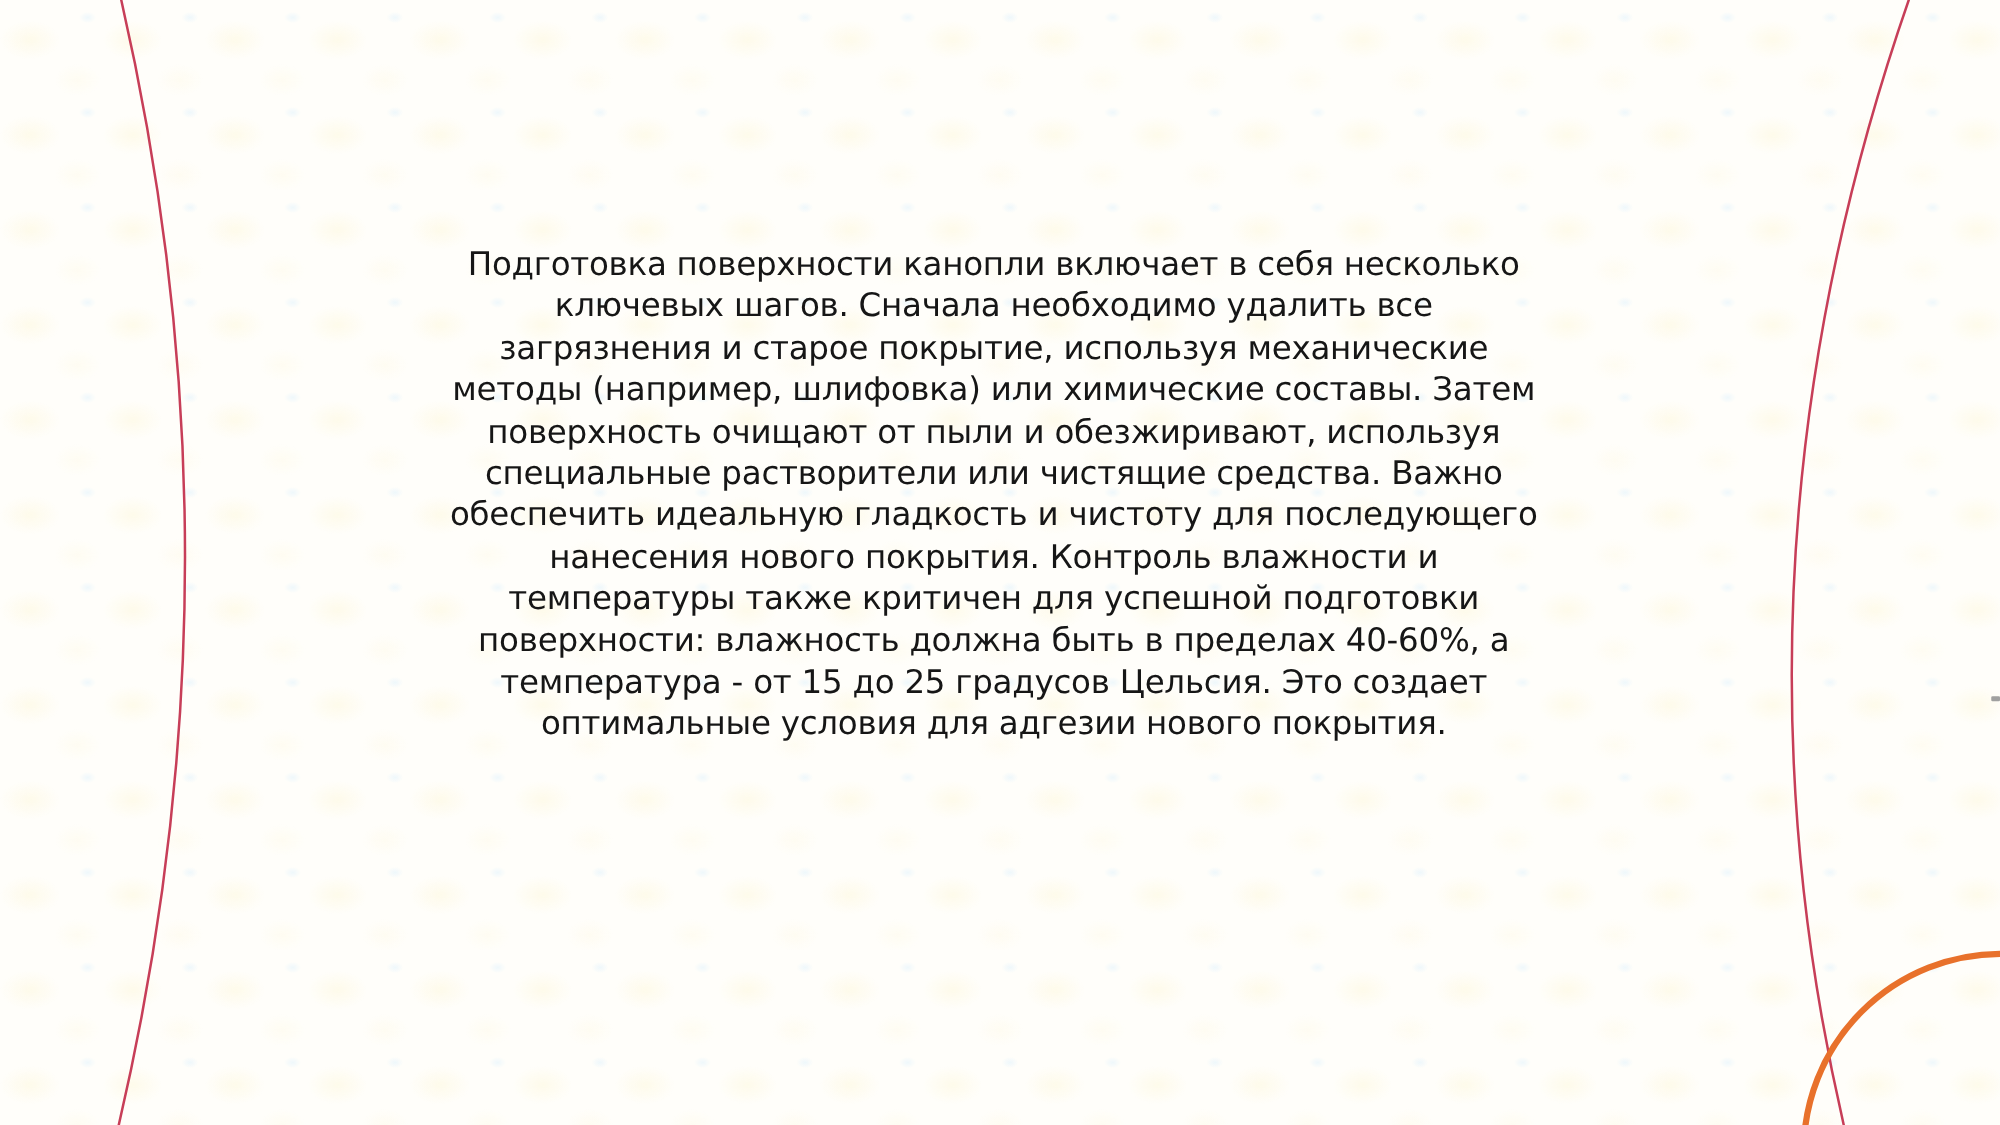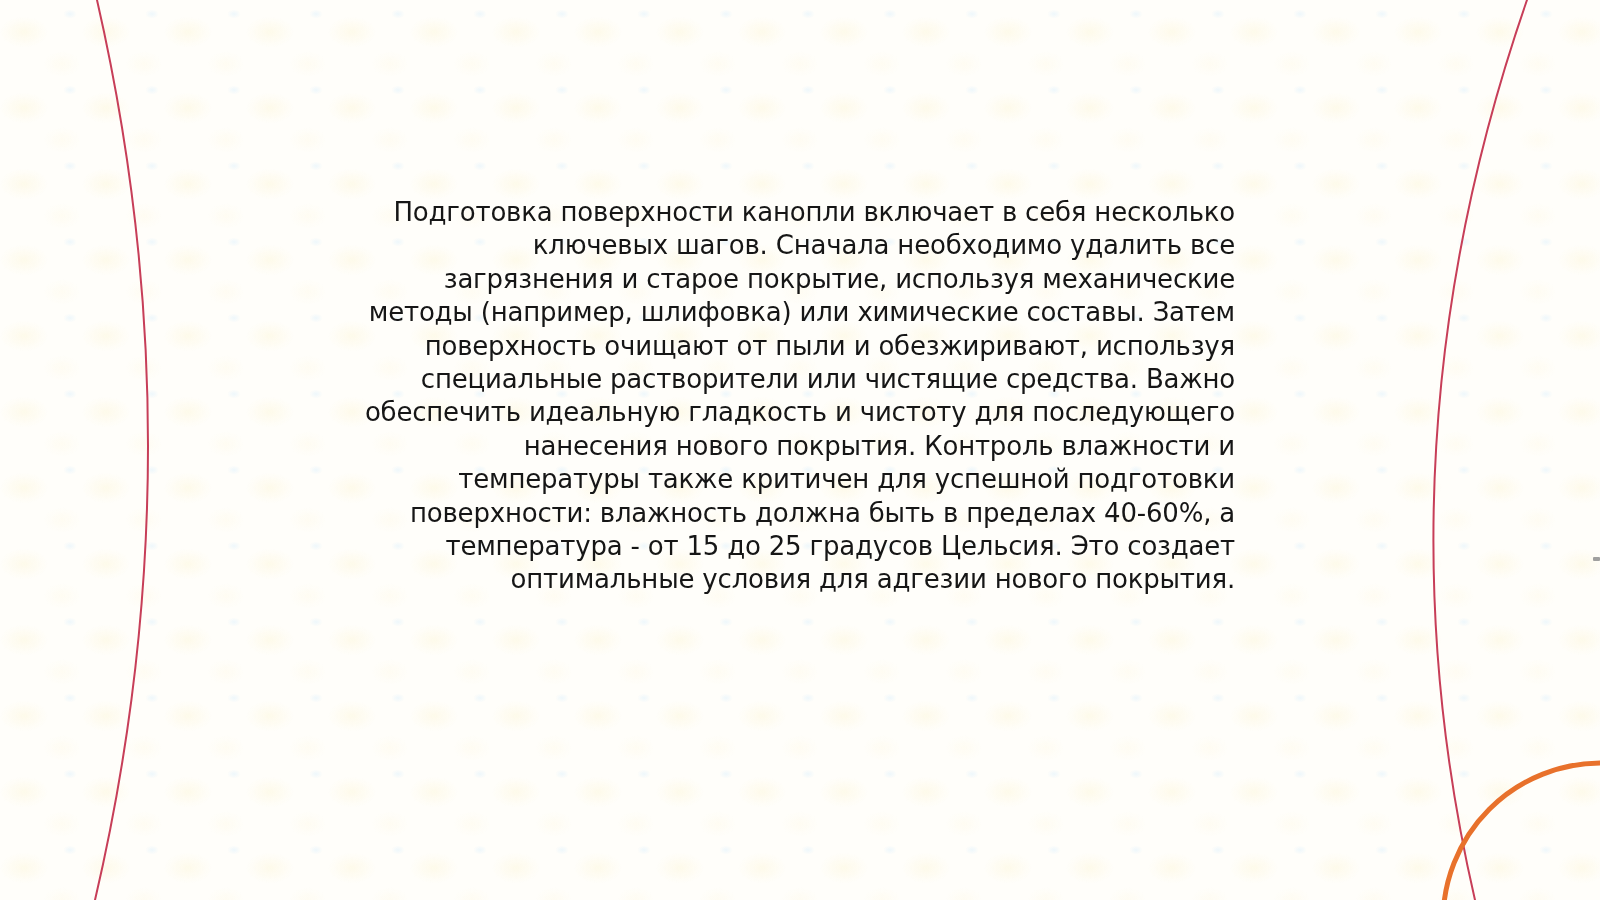--- a/index.html
+++ b/index.html
@@ -32,21 +32,21 @@
   .text-block {
     position: absolute;
     left: 355px;
     top: 196px;
     width: 880px;
     font-size: 26px;
     line-height: 33.4px;
     color: #161616;
     letter-spacing: -0.2px;
     white-space: pre-line;
-    text-align: right;
+    text-align: center;
   }
   .edge-mark {
     position: absolute;
     right: 0px;
     top: 557px;
     width: 7px;
     height: 4px;
     background: #8f8f8f;
     border-radius: 1px;
     opacity: 0.85;

